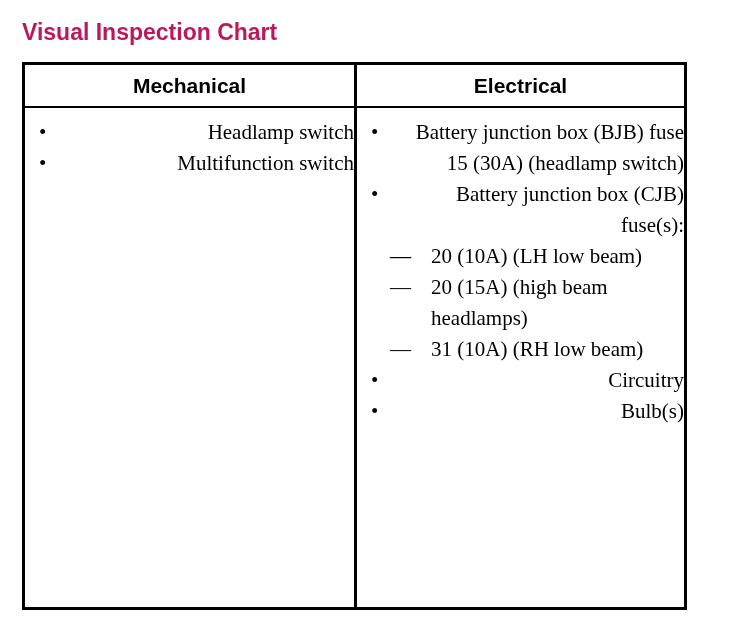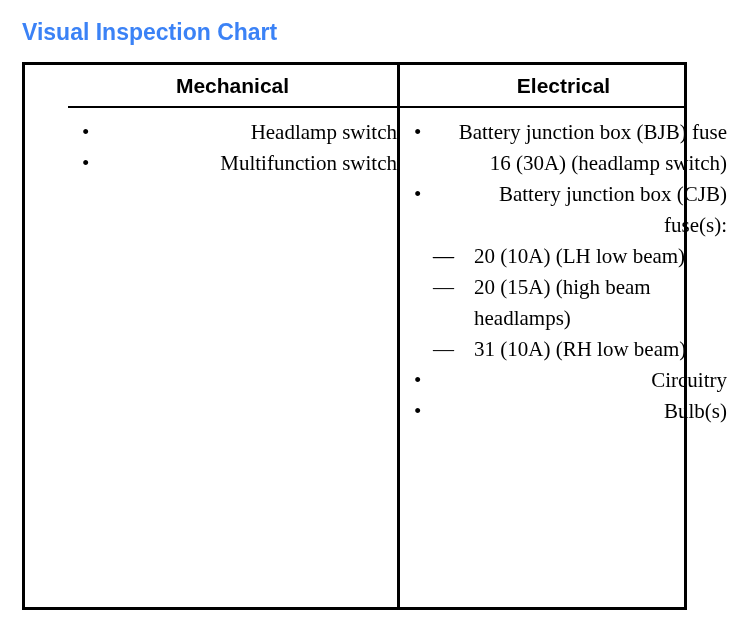--- a/index.html
+++ b/index.html
@@ -19,35 +19,34 @@
   
   .page-title {
     position: absolute;
     left: 22px;
     top: 18px;
     font-family: "Liberation Sans", "DejaVu Sans", sans-serif;
     font-weight: bold;
     font-size: 23px;
     line-height: 28px;
     letter-spacing: 0px;
-    color: #3b82f6;
+    color: #be185d;
     white-space: nowrap;
   }
 
   
   .chart-table {
     position: absolute;
     left: 22px;
     top: 62px;
     width: 665px;
     height: 548px;
     box-sizing: border-box;
     border: 3px solid #000000;
     border-collapse: collapse;
-    padding-left: 43px;
   }
   .table-inner {
     position: relative;
     width: 100%;
     height: 100%;
   }
 
   
   .col-divider {
     position: absolute;
@@ -186,21 +185,21 @@
             <span class="bullet-text">Multifunction switch</span>
           </li>
         </ul>
       </div>
 
       <div class="body-cell electrical">
         <ul class="bullet-list">
 
           <li class="bullet-item">
             <span class="bullet-marker">•</span>
-            <span class="bullet-text">Battery junction box (BJB) fuse 16 (30A) (headlamp switch)</span>
+            <span class="bullet-text">Battery junction box (BJB) fuse 15 (30A) (headlamp switch)</span>
           </li>
 
           <li class="bullet-item">
             <span class="bullet-marker">•</span>
             <span class="bullet-text">Battery junction box (CJB) fuse(s):</span>
             <ul class="dash-list">
               <li class="dash-item">
                 <span class="dash-marker">—</span>
               </li>
               <li class="dash-item">

